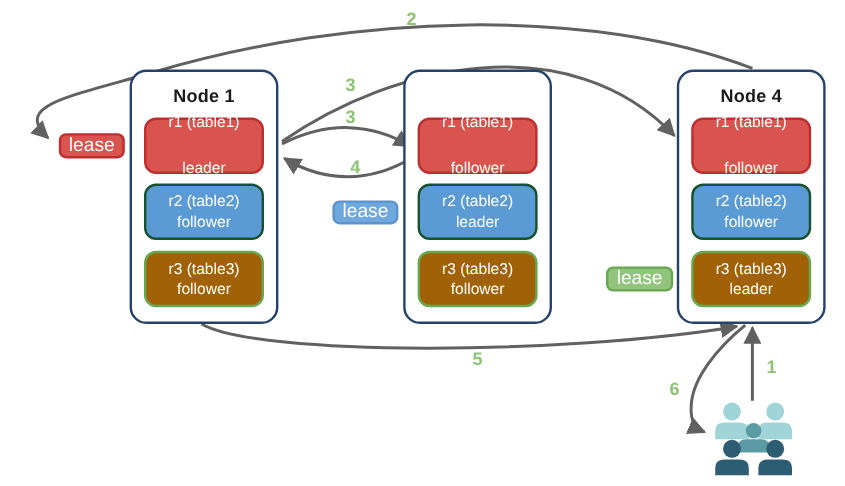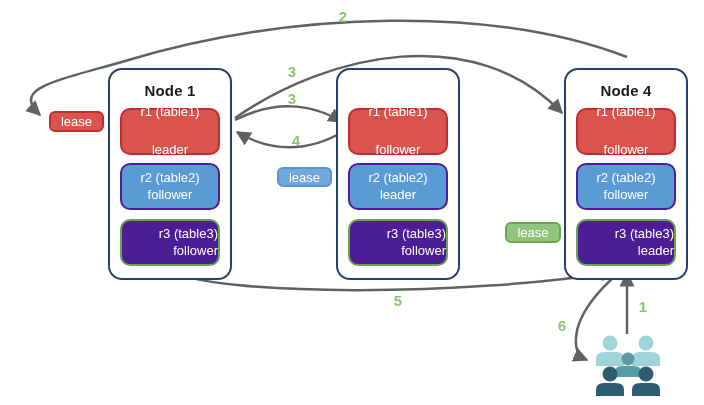--- a/index.html
+++ b/index.html
@@ -7,41 +7,40 @@
     position:relative;width:704px;height:405px;background:#ffffff;
     font-family:"Liberation Sans","DejaVu Sans",sans-serif;overflow:hidden;
   }
   svg.layer{position:absolute;left:0;top:0;width:704px;height:405px;}
 
   
   .node{
     position:absolute;width:124px;height:212px;top:58px;
     background:#ffffff;border:2px solid #24436b;border-radius:14px;
     box-sizing:border-box;
-    margin-top:10px;
   }
   .node-title{
     position:absolute;top:12px;left:0;width:100%;text-align:center;
     font-size:15px;font-weight:bold;color:#1a1a1a;letter-spacing:.2px;
   }
   .replica{
     position:absolute;left:10px;width:100px;height:47px;border-radius:10px;
     box-sizing:border-box;display:flex;flex-direction:column;align-items:center;
     justify-content:center;color:#ffffff;font-size:13px;line-height:1.3;
     text-align:center;
   }
   .replica.red{background:#d9534f;border:2px solid #bf2e2e;gap:21px;}
-  .replica.blue{background:#5b9bd5;border:2px solid #4c1d95;}
-  .replica.green{background:#4c1d95;border:2px solid #68a74e;align-items:flex-end;}
+  .replica.blue{background:#5b9bd5;border:2px solid #14532d;}
+  .replica.green{background:#a16207;border:2px solid #68a74e;}
   .r1{top:38px;} .r2{top:93px;} .r3{top:149px;}
 
   
   .lease{
     position:absolute;box-sizing:border-box;border-radius:6px;
-    color:#ffffff;font-size:13px;display:flex;align-items:center;justify-content:center;
+    color:#ffffff;font-size:16px;display:flex;align-items:center;justify-content:center;
   }
   .lease.red{left:49px;top:111px;width:55px;height:21px;background:#d9534f;border:2px solid #bf2e2e;}
   .lease.blue{left:277px;top:167px;width:55px;height:20px;background:#6fa8dc;border:2px solid #5b94cd;}
   .lease.green{left:505px;top:222px;width:56px;height:21px;background:#93c47d;border:2px solid #68a74e;}
 
   
   .step{
     position:absolute;transform:translate(-50%,-50%);
     font-size:15px;font-weight:bold;color:#8cc474;
   }

